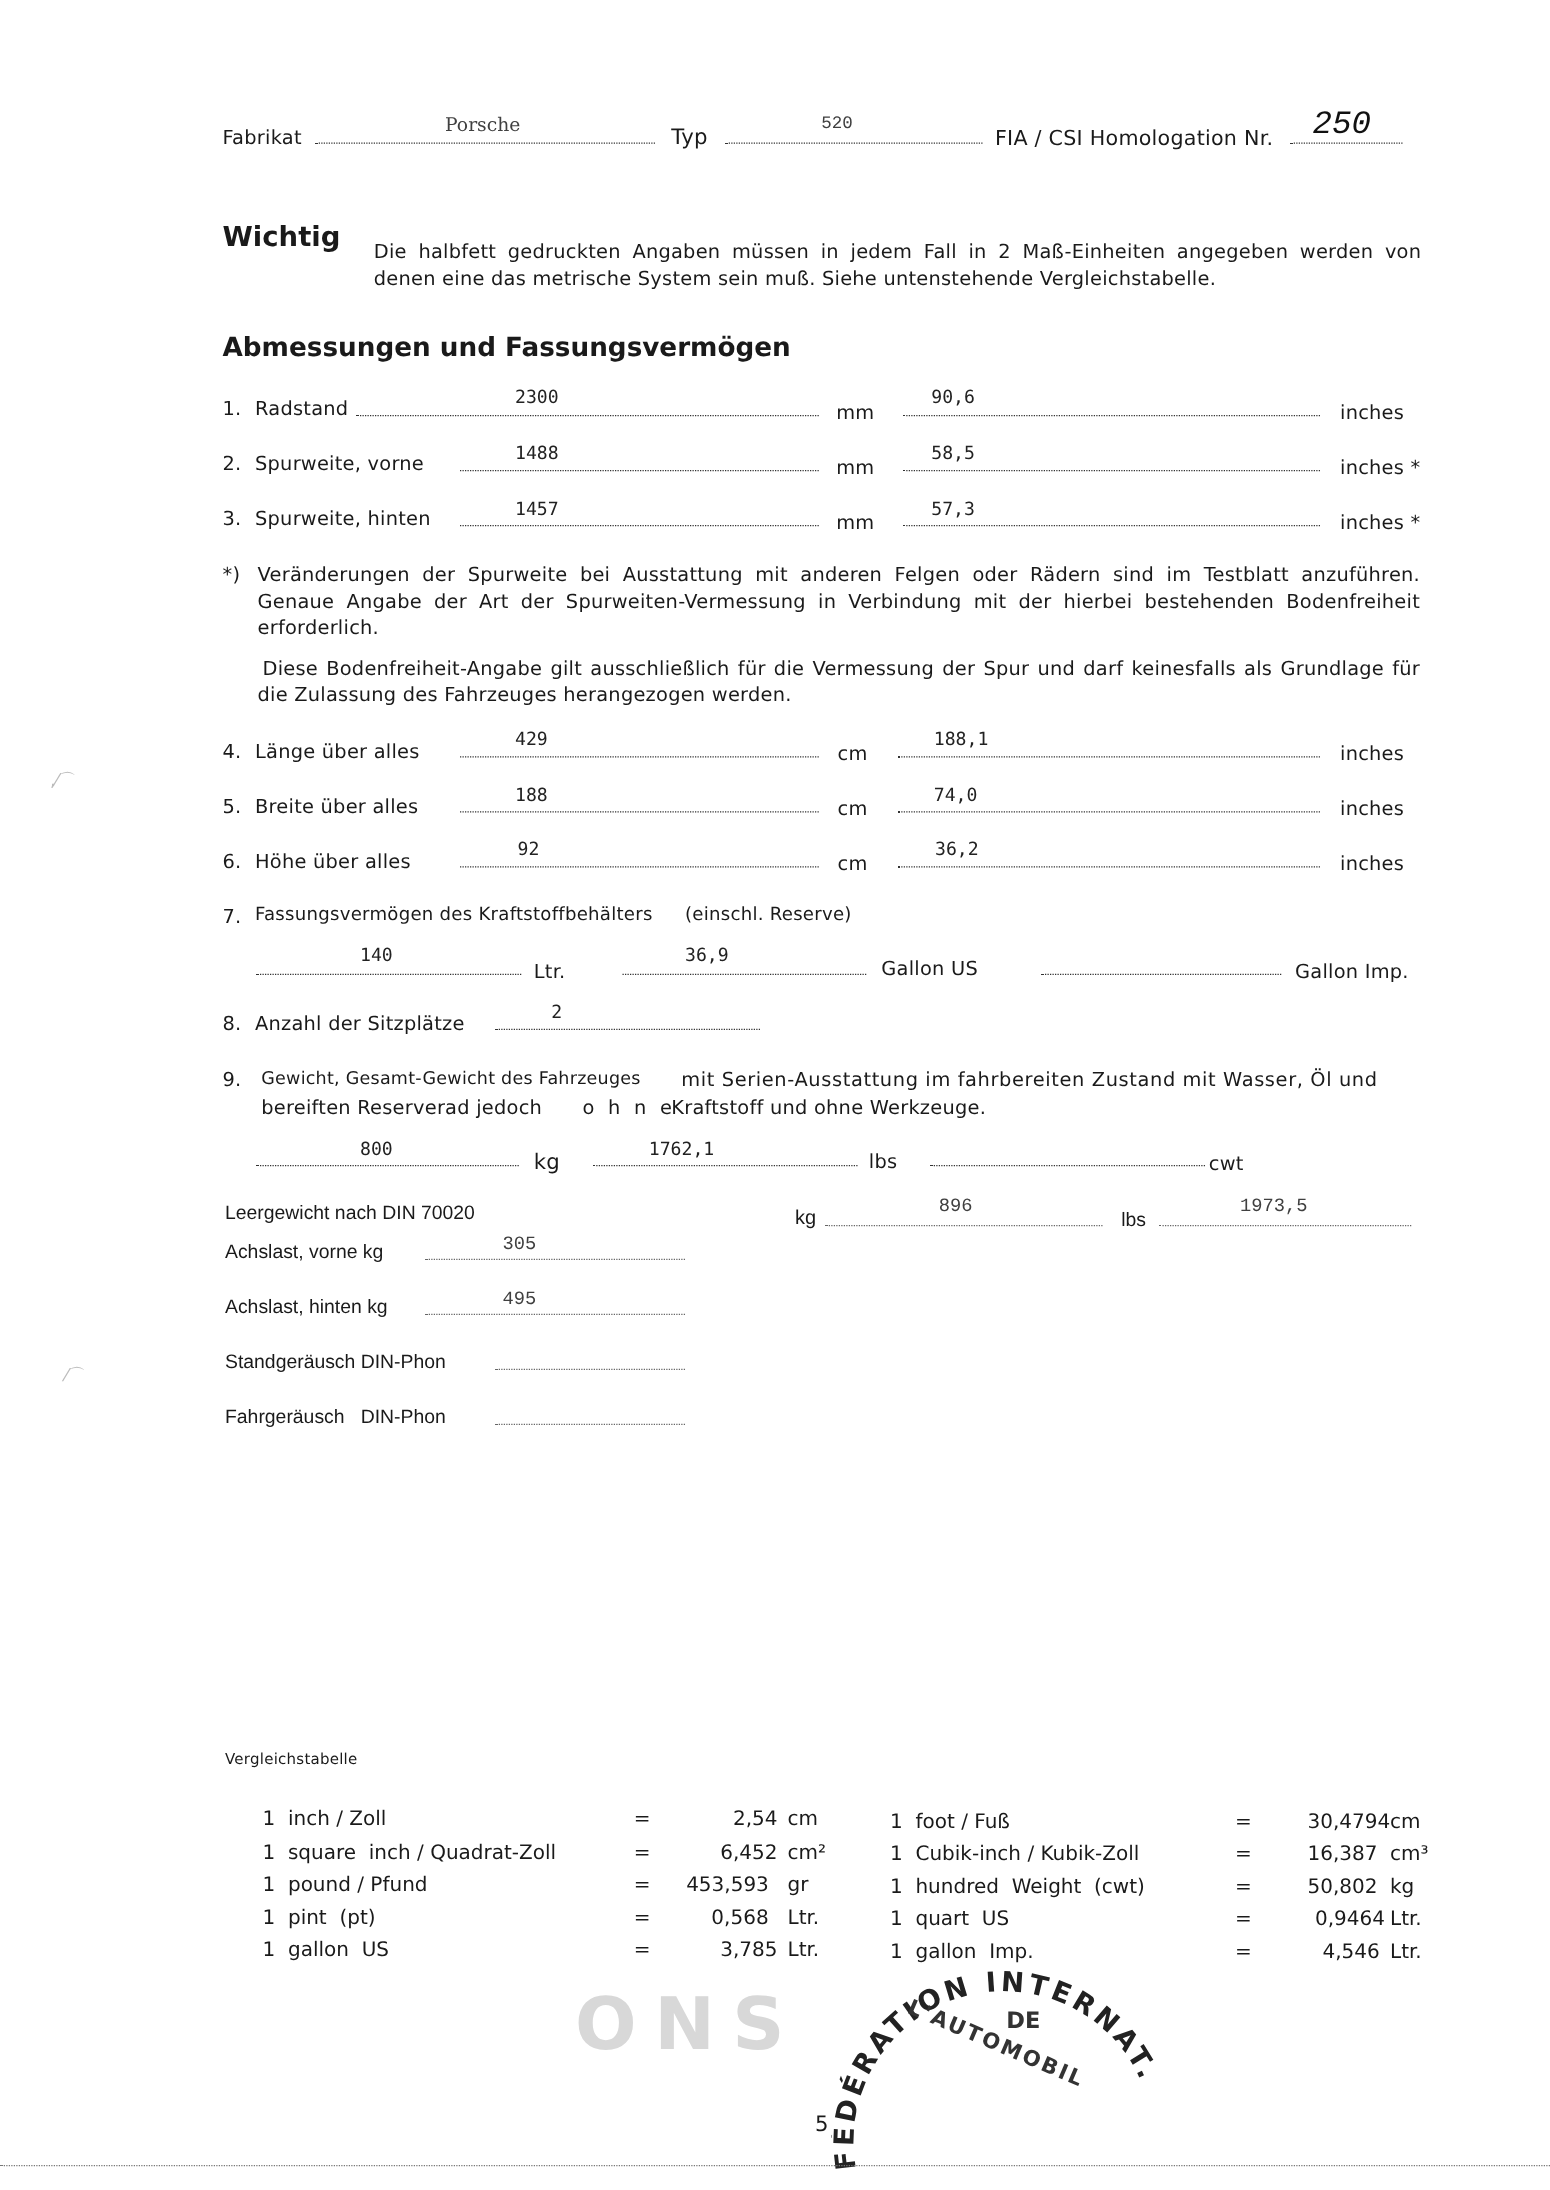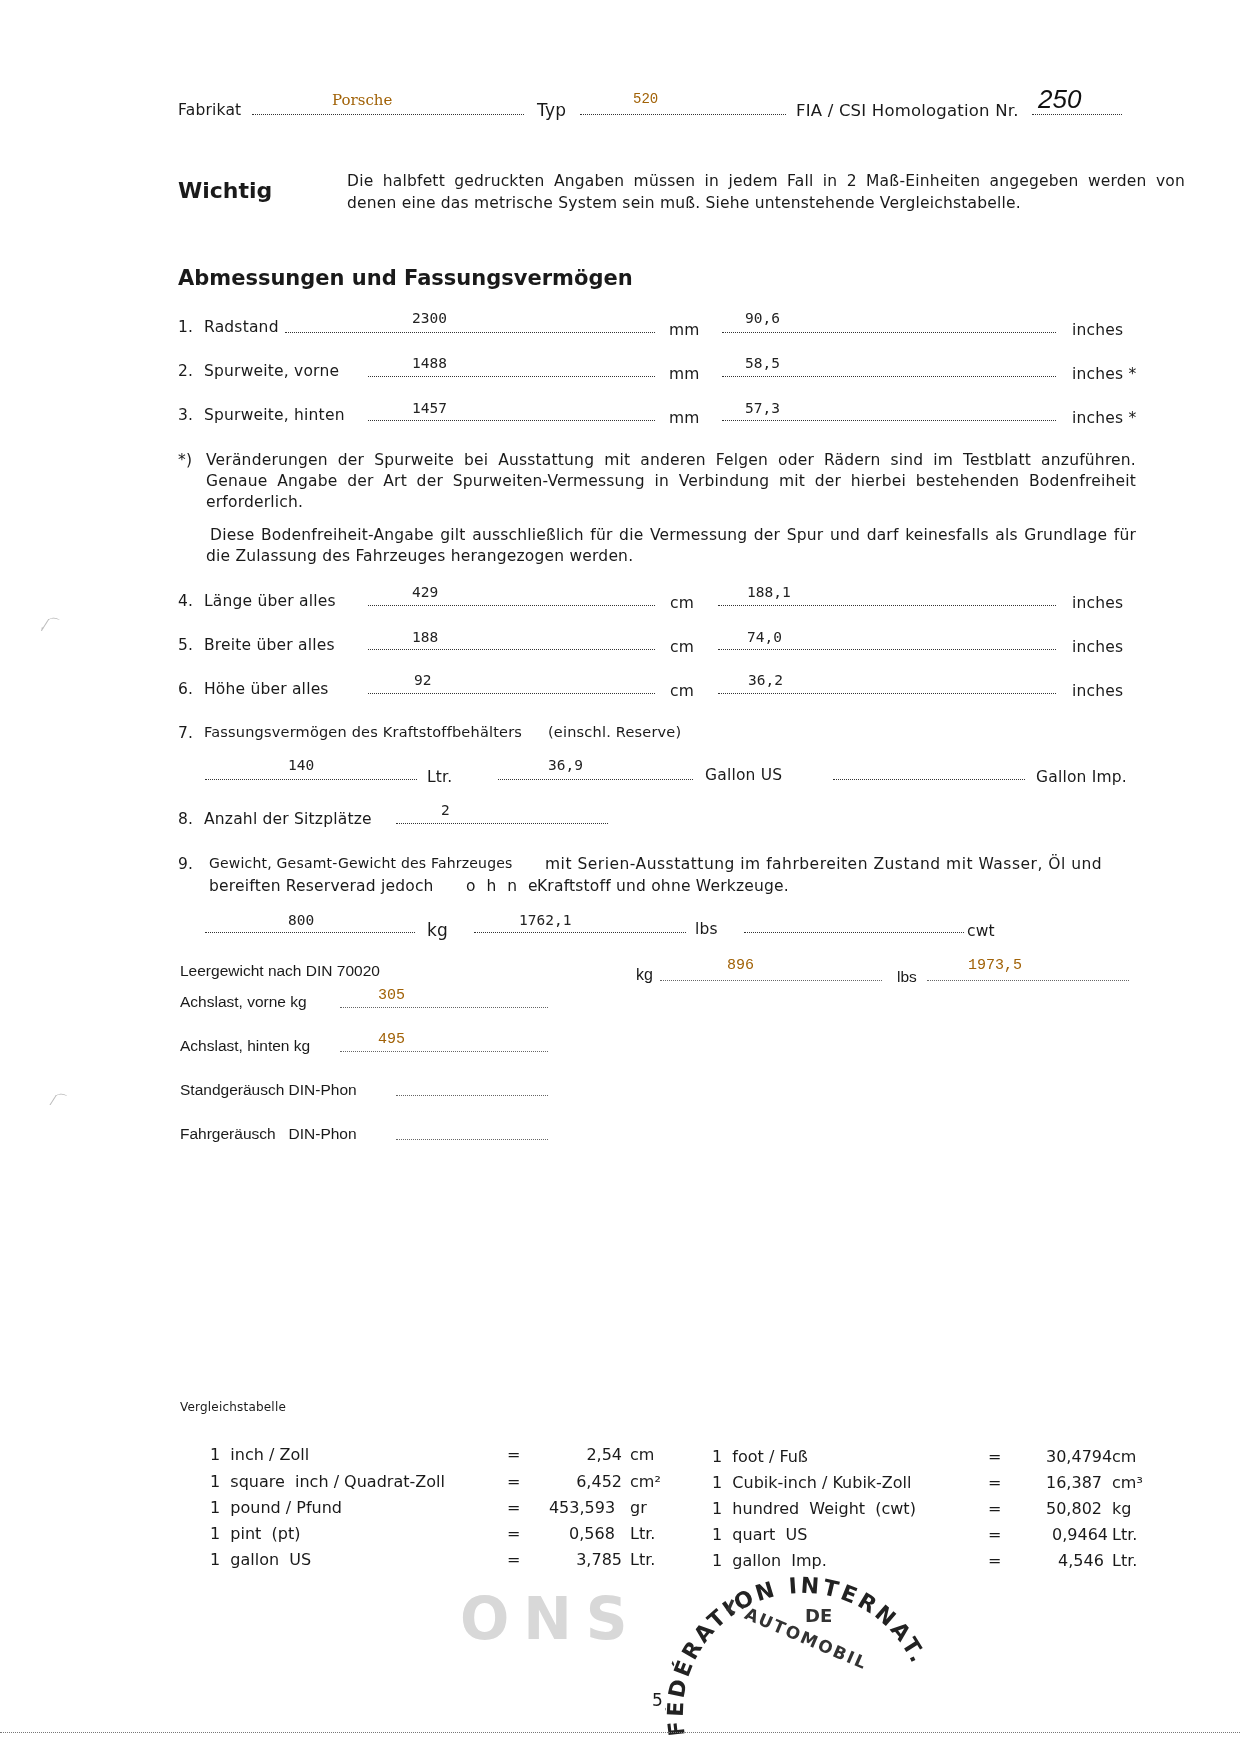--- a/index.html
+++ b/index.html
@@ -3,47 +3,47 @@
   <meta charset="utf-8">
   <style>
     html, body { margin:0; padding:0; background:#ffffff; }
     body { width:1240px; height:1752px; position:relative; overflow:hidden;
            font-family:"DejaVu Sans", sans-serif; color:#1a1a1a; }
     .abs { position:absolute; white-space:nowrap; }
     .lbl { font-size:15.5px; letter-spacing:0.2px; }
     .b { font-weight:normal; }
     .dots { position:absolute; border-bottom:1.5px dotted #333; height:0; }
     .typed { position:absolute; font-family:"DejaVu Sans Mono", monospace; font-size:14.5px; color:#222; white-space:nowrap; }
-    .hand { position:absolute; font-family:Liberation Sans, sans-serif; font-size:26px; color:#111; font-style:italic; }
+    .hand { position:absolute; font-family:Liberation Mono, monospace; font-size:26px; color:#111; font-style:italic;margin-left:12px; }
     .para { position:absolute; font-size:15.5px; line-height:22px; text-align:justify; letter-spacing:0.2px; }
     .h2 { font-size:21px; font-weight:bold; }
     .wichtig { font-size:22px; font-weight:bold; }
     .helv { font-family:"Liberation Sans", sans-serif; font-size:15.5px; }
-    .typedH { position:absolute; font-family:"Liberation Mono", monospace; font-size:15px; color:#a16207; white-space:nowrap; }
+    .typedH { position:absolute; font-family:"Liberation Mono", monospace; font-size:15px; color:#404040; white-space:nowrap;margin-left:24px; }
     .tbl { font-size:16px; }
     .bottomline { position:absolute; left:0; right:0; top:1732px; border-bottom:1px dotted #777; }
     .stamp { position:absolute; left:665px; top:1560px; width:260px; height:180px; }
     .ghost { position:absolute; left:460px; top:1585px; font-size:58px; color:#d8d8d8; letter-spacing:14px; font-weight:bold; }
     .speck { position:absolute; color:#bbb; font-size:14px; }
   </style>
 </head>
 <body>
 
 <div class="abs lbl" style="left:178px;top:101px;">Fabrikat</div>
 <div class="dots" style="left:252px;top:114px;width:272px;"></div>
 <div class="typedH" style="left:332px;top:91px;font-family:'DejaVu Serif',serif;font-size:15px;">Porsche</div>
 <div class="abs lbl" style="left:537px;top:100px;font-size:17px;">Typ</div>
 <div class="dots" style="left:580px;top:114px;width:206px;"></div>
 <div class="typedH" style="left:633px;top:91px;font-size:14px;">520</div>
 <div class="abs lbl" style="left:796px;top:101px;font-size:16.5px;">FIA / CSI Homologation Nr.</div>
 <div class="dots" style="left:1032px;top:114px;width:90px;"></div>
 <div class="hand" style="left:1038px;top:84px;">250</div>
 
 <div class="abs wichtig" style="left:178px;top:178px;">Wichtig</div>
-<div class="para" style="left:299px;top:170px;width:838px;margin-left:48px;">Die halbfett gedruckten Angaben müssen in jedem Fall in 2 Maß-Einheiten angegeben werden von denen eine das metrische System sein muß. Siehe untenstehende Vergleichstabelle.</div>
+<div class="para" style="left:299px;top:190px;width:838px;">Die halbfett gedruckten Angaben müssen in jedem Fall in 2 Maß-Einheiten angegeben werden von denen eine das metrische System sein muß. Siehe untenstehende Vergleichstabelle.</div>
 
 <div class="abs h2" style="left:178px;top:266px;">Abmessungen und Fassungsvermögen</div>
 
 <div class="abs lbl" style="left:178px;top:318px;">1.</div>
 <div class="abs lbl b" style="left:204px;top:318px;">Radstand</div>
 <div class="dots" style="left:285px;top:332px;width:370px;"></div>
 <div class="typed" style="left:412px;top:310px;">2300</div>
 <div class="abs lbl" style="left:669px;top:321px;">mm</div>
 <div class="dots" style="left:722px;top:332px;width:334px;"></div>
 <div class="typed" style="left:745px;top:310px;">90,6</div>

